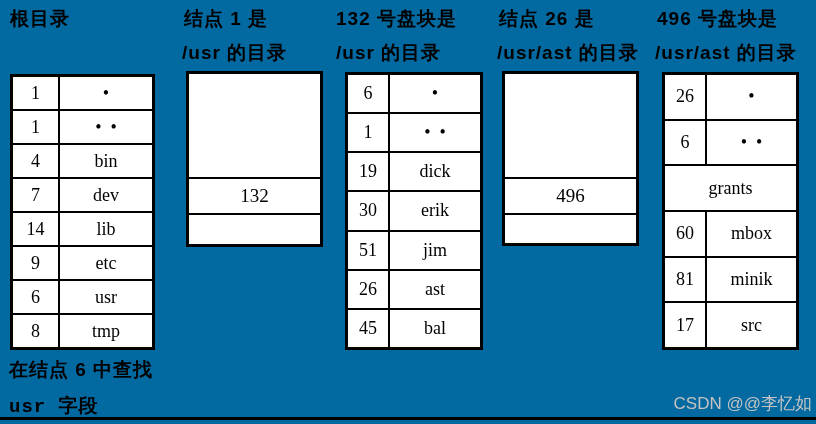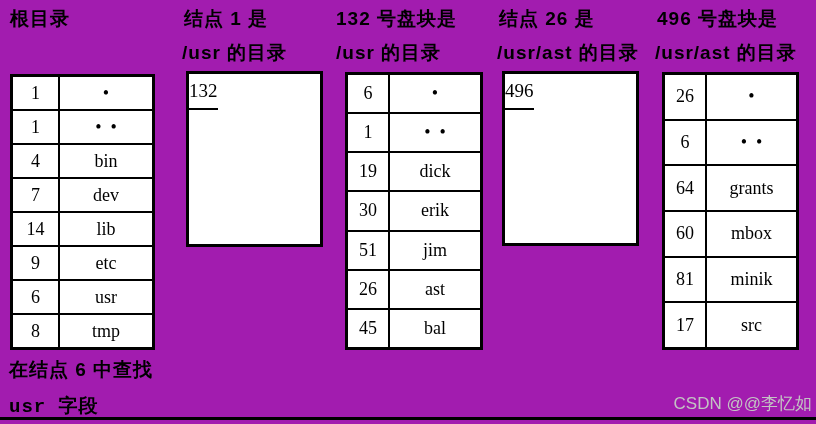--- a/index.html
+++ b/index.html
@@ -1,17 +1,17 @@
 <!DOCTYPE html>
 <html><head>
 <meta charset="utf-8">
 <style>
   html,body{margin:0;padding:0;background:#fff;}
   #stage{
-    position:relative;width:816px;height:424px;background:#a21caf;
+    position:relative;width:816px;height:424px;background:#0369a1;
     font-family:"Liberation Sans",sans-serif;color:#000;overflow:hidden;
   }
   .title{
     position:absolute;font-weight:bold;font-size:19px;white-space:pre;
     color:#000;letter-spacing:1px;
   }
   
   .dirtable{
     position:absolute;border:3px solid #000;display:flex;flex-direction:column;
     background:#fff;box-sizing:border-box;
@@ -22,21 +22,21 @@
     width:45px;border-right:2px solid #000;display:flex;align-items:center;
     justify-content:center;font-family:"Liberation Serif",serif;font-size:18px;
   }
   .t7 .dnum{width:40px;}
   .dname{
     flex:1;display:flex;align-items:center;justify-content:center;
     font-family:"Liberation Serif",serif;font-size:18px;white-space:pre;
   }
   
   .inodebox{
-    position:absolute;border:3px solid #000;display:flex;flex-direction:row;
+    position:absolute;border:3px solid #000;display:flex;flex-direction:column;
     background:#fff;box-sizing:border-box;
   }
   .ibox-top{height:103px;border-bottom:2px solid #000;}
   .ibox-mid{
     height:34px;border-bottom:2px solid #000;display:flex;align-items:center;
     justify-content:center;font-family:"Liberation Serif",serif;font-size:19px;
   }
   .ibox-bottom{flex:1;}
   .footer-text{
     position:absolute;font-weight:bold;font-size:19px;white-space:pre;
@@ -150,21 +150,20 @@
   <div class="dirtable t7" style="left:662px;top:72px;width:137px;height:278px;">
       <div class="drow">
         <div class="dnum">26</div>
         <div class="dname">•</div>
       </div>
       <div class="drow">
         <div class="dnum">6</div>
         <div class="dname">•  •</div>
       </div>
       <div class="drow">
-        <div class="dnum">64</div>
         <div class="dname">grants</div>
       </div>
       <div class="drow">
         <div class="dnum">60</div>
         <div class="dname">mbox</div>
       </div>
       <div class="drow">
         <div class="dnum">81</div>
         <div class="dname">minik</div>
       </div>

